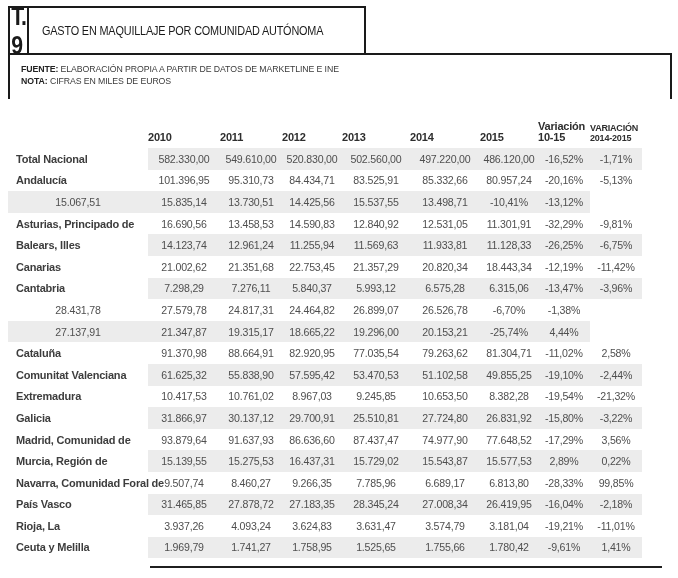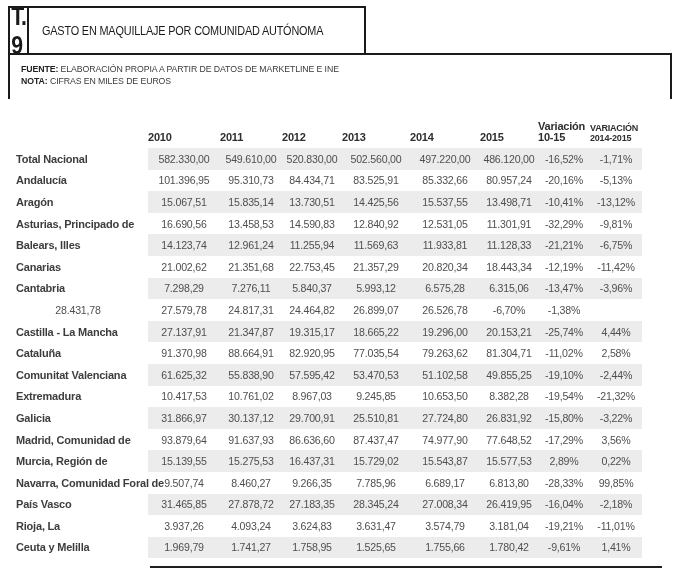--- a/index.html
+++ b/index.html
@@ -161,21 +161,20 @@
           <div class="cell num">101.396,95</div>
           <div class="cell num">95.310,73</div>
           <div class="cell num">84.434,71</div>
           <div class="cell num">83.525,91</div>
           <div class="cell num">85.332,66</div>
           <div class="cell num">80.957,24</div>
           <div class="cell num">-20,16%</div>
           <div class="cell num">-5,13%</div>
         </div>
         <div class="trow striped">
-          <div class="cell label">Aragón</div>
           <div class="cell num">15.067,51</div>
           <div class="cell num">15.835,14</div>
           <div class="cell num">13.730,51</div>
           <div class="cell num">14.425,56</div>
           <div class="cell num">15.537,55</div>
           <div class="cell num">13.498,71</div>
           <div class="cell num">-10,41%</div>
           <div class="cell num">-13,12%</div>
         </div>
         <div class="trow">
@@ -190,21 +189,21 @@
           <div class="cell num">-9,81%</div>
         </div>
         <div class="trow striped">
           <div class="cell label">Balears, Illes</div>
           <div class="cell num">14.123,74</div>
           <div class="cell num">12.961,24</div>
           <div class="cell num">11.255,94</div>
           <div class="cell num">11.569,63</div>
           <div class="cell num">11.933,81</div>
           <div class="cell num">11.128,33</div>
-          <div class="cell num">-21,21%</div>
+          <div class="cell num">-26,25%</div>
           <div class="cell num">-6,75%</div>
         </div>
         <div class="trow">
           <div class="cell label">Canarias</div>
           <div class="cell num">21.002,62</div>
           <div class="cell num">21.351,68</div>
           <div class="cell num">22.753,45</div>
           <div class="cell num">21.357,29</div>
           <div class="cell num">20.820,34</div>
           <div class="cell num">18.443,34</div>
@@ -226,21 +225,20 @@
           <div class="cell num">28.431,78</div>
           <div class="cell num">27.579,78</div>
           <div class="cell num">24.817,31</div>
           <div class="cell num">24.464,82</div>
           <div class="cell num">26.899,07</div>
           <div class="cell num">26.526,78</div>
           <div class="cell num">-6,70%</div>
           <div class="cell num">-1,38%</div>
         </div>
         <div class="trow striped">
-          <div class="cell label">Castilla - La Mancha</div>
           <div class="cell num">27.137,91</div>
           <div class="cell num">21.347,87</div>
           <div class="cell num">19.315,17</div>
           <div class="cell num">18.665,22</div>
           <div class="cell num">19.296,00</div>
           <div class="cell num">20.153,21</div>
           <div class="cell num">-25,74%</div>
           <div class="cell num">4,44%</div>
         </div>
         <div class="trow">

